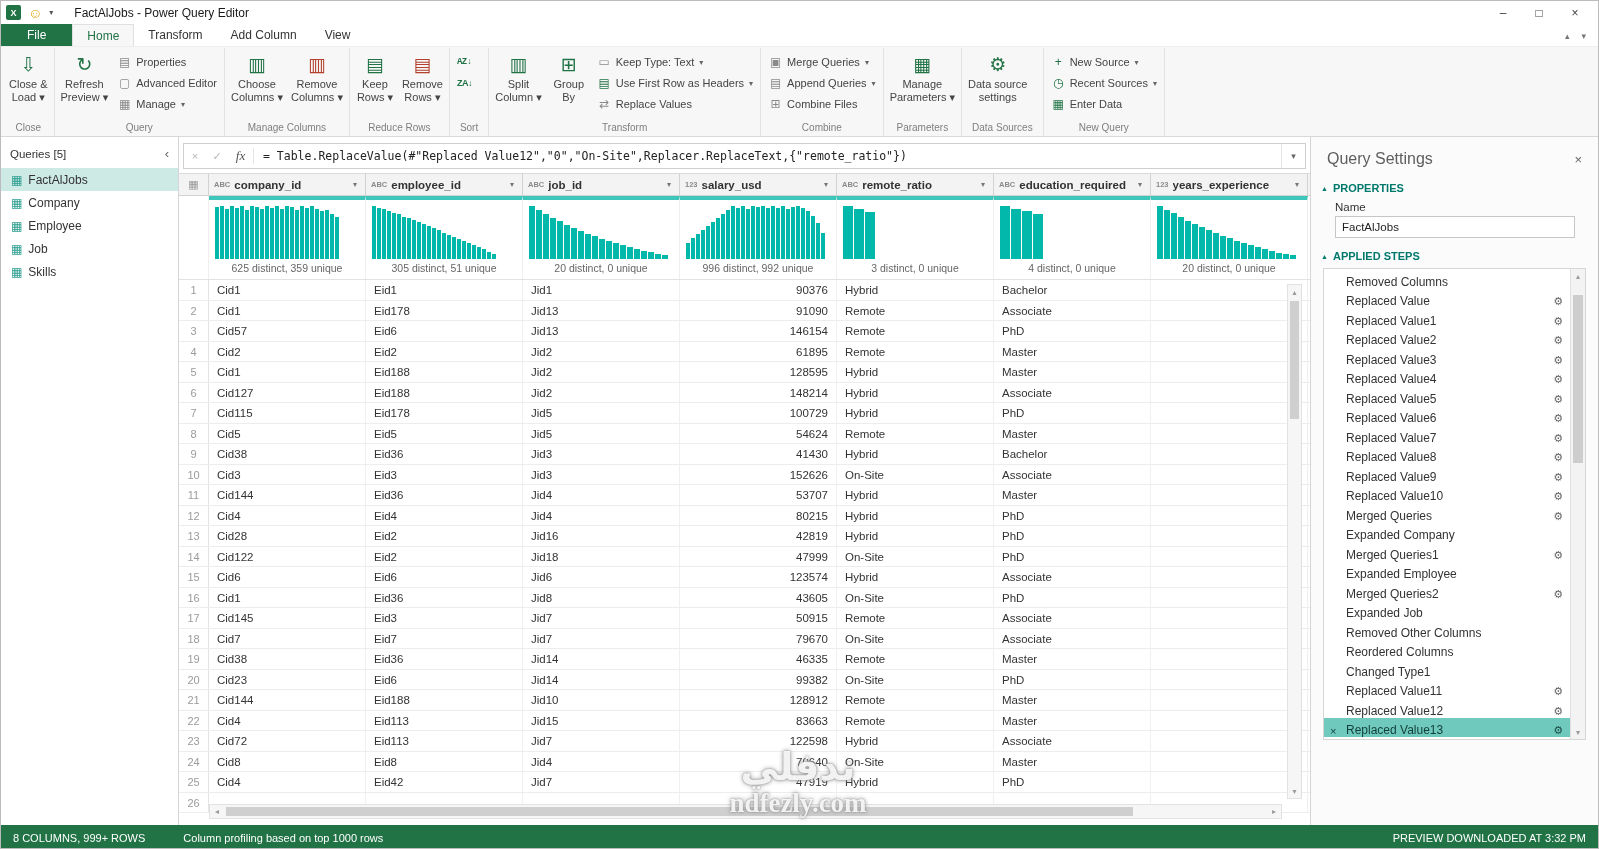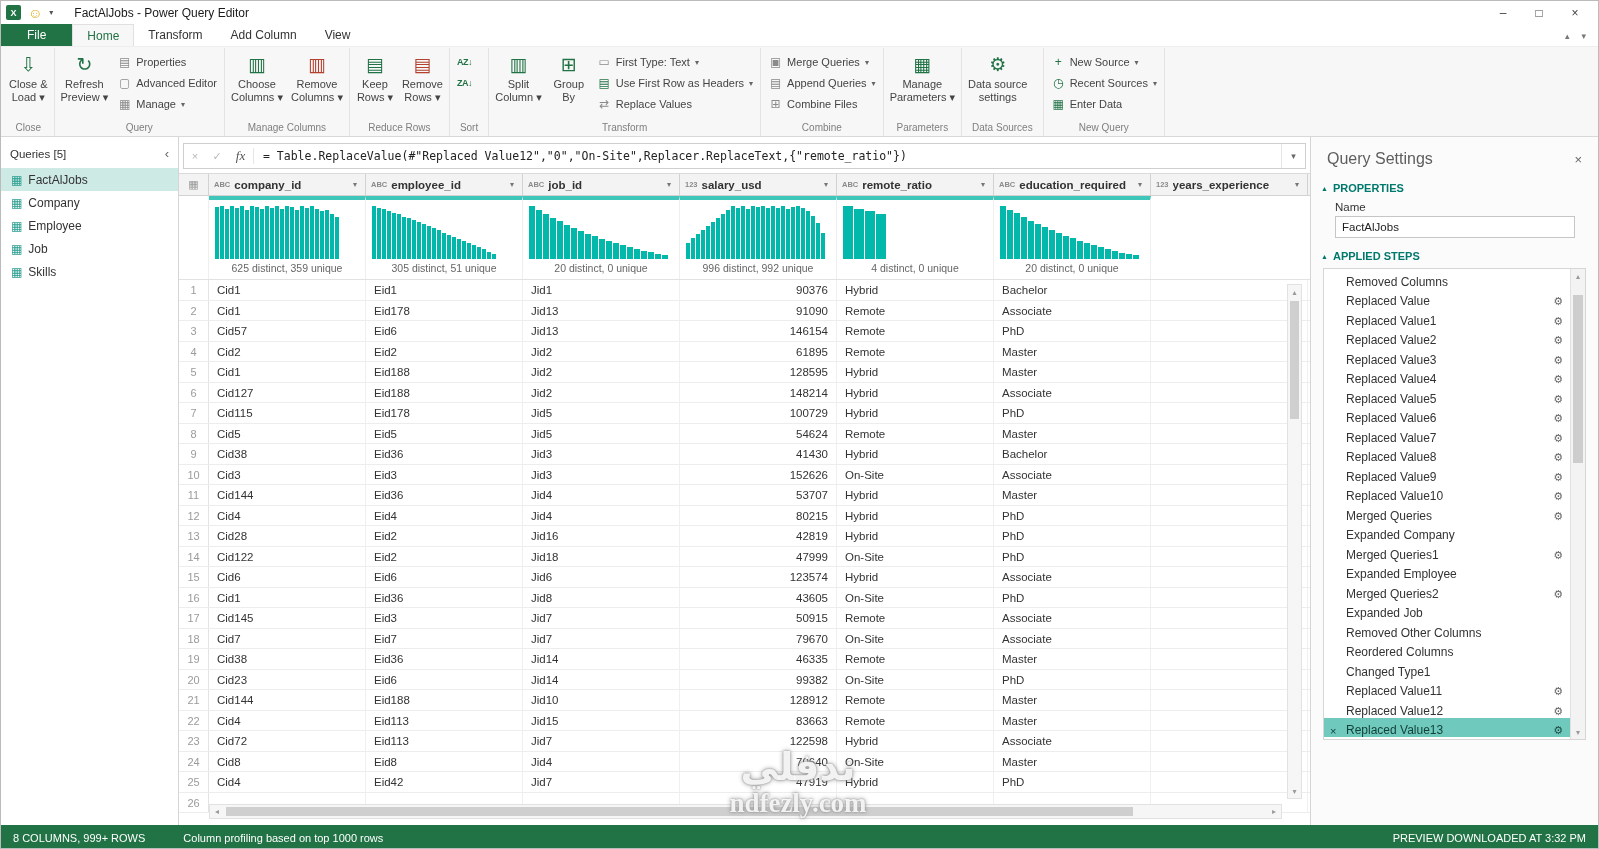--- a/index.html
+++ b/index.html
@@ -208,21 +208,21 @@
               <span class="rbig-label">Remove
 Rows ▾</span>
             </div>
           </div>
           <div class="group-label">Reduce Rows</div>
         </div>
         <div class="ribbon-group">
           <div class="group-items">
             <div class="rstack">
               <div class="rsmall">
-                <span class="icn i-sort" style="color: rgb(33, 115, 70);">AZ↓</span>
+                <span class="icn i-sort" style="color: rgb(33, 115, 70); font-family: Liberation Mono, monospace;">AZ↓</span>
               </div>
               <div class="rsmall">
                 <span class="icn i-sort" style="color: rgb(33, 115, 70);">ZA↓</span>
               </div>
             </div>
           </div>
           <div class="group-label">Sort</div>
         </div>
         <div class="ribbon-group">
           <div class="group-items">
@@ -232,21 +232,21 @@
 Column ▾</span>
             </div>
             <div class="rbig">
               <span class="icn" style="color: rgb(33, 115, 70);">⊞</span>
               <span class="rbig-label">Group
 By</span>
             </div>
             <div class="rstack">
               <div class="rsmall">
                 <span class="icn" style="color: rgb(138, 138, 138);">▭</span>
-                <span>First Type: Text</span>
+                <span>Keep Type: Text</span>
                 <span class="dd">▾</span>
               </div>
               <div class="rsmall">
                 <span class="icn" style="color: rgb(33, 115, 70);">▤</span>
                 <span>Use First Row as Headers</span>
                 <span class="dd">▾</span>
               </div>
               <div class="rsmall">
                 <span class="icn" style="color: rgb(138, 138, 138);">⇄</span>
                 <span>Replace Values</span>
@@ -518,20 +518,28 @@
                 <span class="hist-bar" style="width: 4px; height: 82%;"></span>
                 <span class="hist-bar" style="width: 4px; height: 68%;"></span>
                 <span class="hist-bar" style="width: 4px; height: 50%;"></span>
               </div>
               <div class="hist-stats">996 distinct, 992 unique</div>
             </div>
             <div class="hist-cell">
               <div class="hist-bars">
                 <span class="hist-bar" style="width: 10px; height: 100%;"></span>
                 <span class="hist-bar" style="width: 10px; height: 95%;"></span>
+                <span class="hist-bar" style="width: 10px; height: 88%;"></span>
+              </div>
+              <div class="hist-stats">3 distinct, 0 unique</div>
+            </div>
+            <div class="hist-cell">
+              <div class="hist-bars">
+                <span class="hist-bar" style="width: 10px; height: 100%;"></span>
+                <span class="hist-bar" style="width: 10px; height: 95%;"></span>
                 <span class="hist-bar" style="width: 10px; height: 90%;"></span>
                 <span class="hist-bar" style="width: 10px; height: 85%;"></span>
               </div>
               <div class="hist-stats">4 distinct, 0 unique</div>
             </div>
             <div class="hist-cell">
               <div class="hist-bars">
                 <span class="hist-bar" style="width: 6px; height: 100%;"></span>
                 <span class="hist-bar" style="width: 6px; height: 93%;"></span>
                 <span class="hist-bar" style="width: 6px; height: 86%;"></span>

